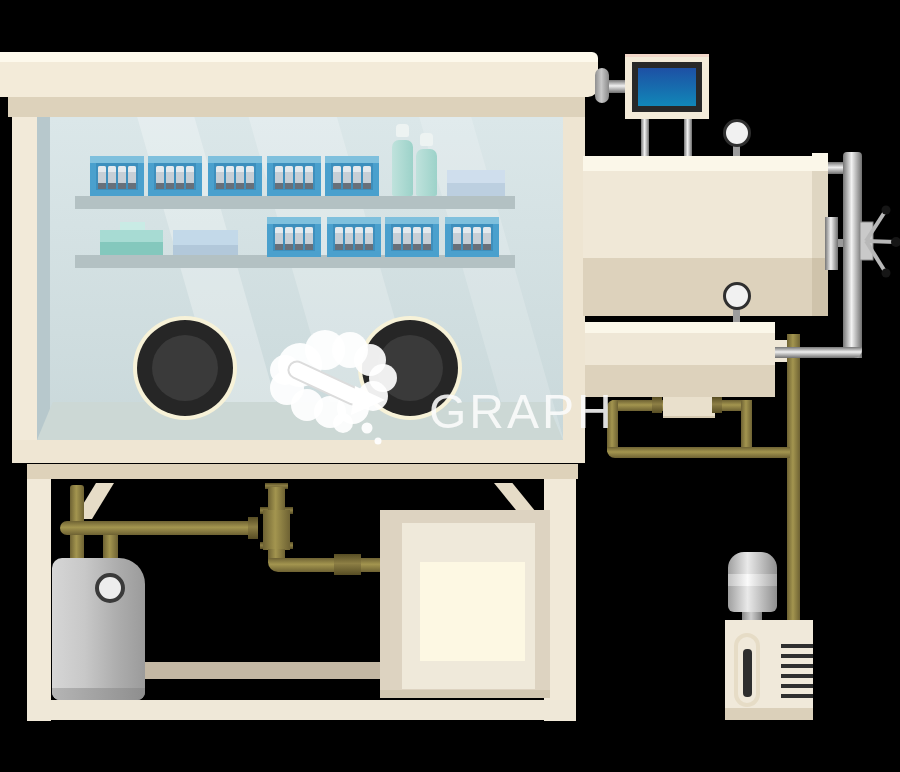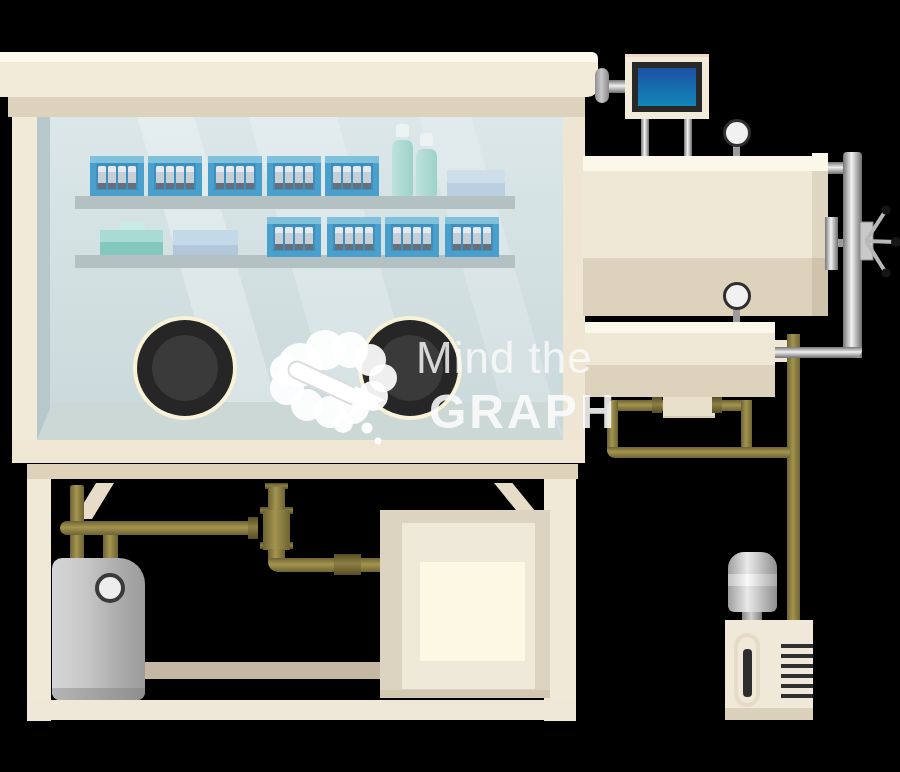--- a/index.html
+++ b/index.html
@@ -27,21 +27,21 @@
   .port-dark{position:absolute;left:4px;top:4px;width:96px;height:96px;border-radius:50%;background:#262626;}
   .port-in{position:absolute;left:19px;top:19px;width:66px;height:66px;border-radius:50%;background:#3a3a3a;}
   
   .gauge{position:absolute;width:22px;height:22px;border-radius:50%;border:3px solid #2f2f2f;background:#f1f1f1;}
   
   .vents{position:absolute;display:flex;flex-direction:column;gap:6px;}
   .vent{width:32px;height:4px;background:#2f2f2f;}
   
   .wm1{position:absolute;left:416px;top:333px;font-size:44px;font-weight:400;letter-spacing:1px;
        color:rgba(250,250,250,.82);z-index:60;}
-  .wm2{position:absolute;left:429px;top:384px;font-size:48px;font-weight:700;letter-spacing:3px;
+  .wm2{position:absolute;left:429px;top:384px;font-size:48px;font-weight:400;letter-spacing:3px;
        color:rgba(252,252,252,.88);z-index:60;}
 </style>
 </head>
 <body>
 
 <div class="scene">
 
   <div class="a" style="left:37px;top:117px;width:526px;height:323px;background:linear-gradient(180deg,#dbe7e9,#c9d8da);overflow:hidden;">
     <div class="a" style="left:0;top:0;width:13px;height:323px;background:#b7c8cc;"></div>
     <div class="streak" style="left:150px;width:55px;opacity:.28;transform:rotate(-16deg);"></div>
@@ -285,16 +285,15 @@
       <circle cx="32" cy="68" r="17"></circle>
         <circle cx="30" cy="50" r="15"></circle>
         <circle cx="88" cy="103" r="10"></circle>
     </g>
     <line x1="42" y1="50" x2="98" y2="76" stroke="#dcdcdc" stroke-width="19" stroke-linecap="round"></line>
     <line x1="42" y1="50" x2="98" y2="76" stroke="#ffffff" stroke-width="15" stroke-linecap="round"></line>
     <polygon points="100,66 130,80 96,95" fill="#ffffff"></polygon>
     <circle cx="112" cy="108" r="5.5" fill="rgba(255,255,255,.92)"></circle>
     <circle cx="123" cy="121" r="3.5" fill="rgba(255,255,255,.92)"></circle>
   </svg>
-  <div class="wm1">Mind the</div>
   <div class="wm2">GRAPH</div>
 
 </div>
 
 </body></html>

